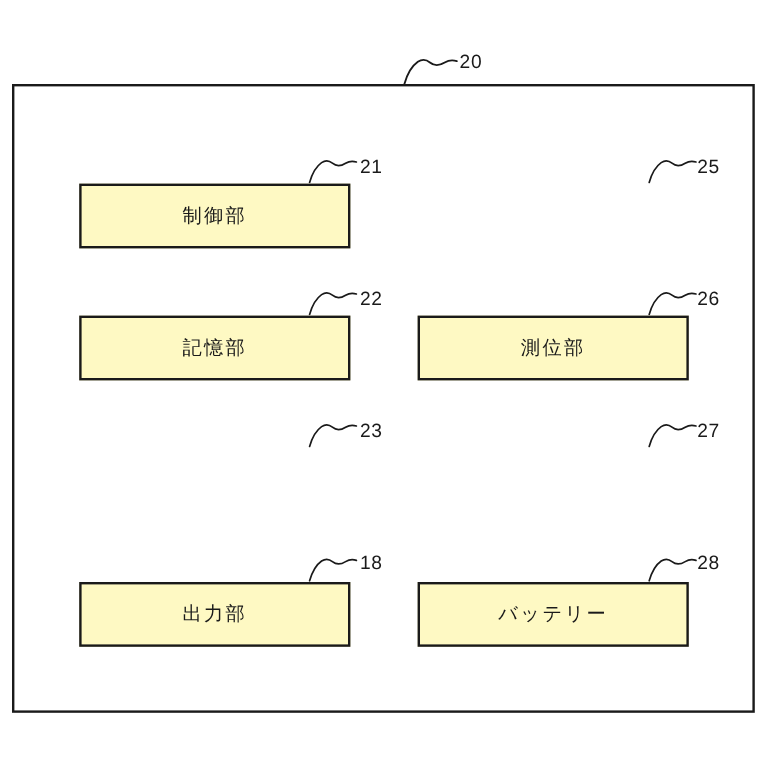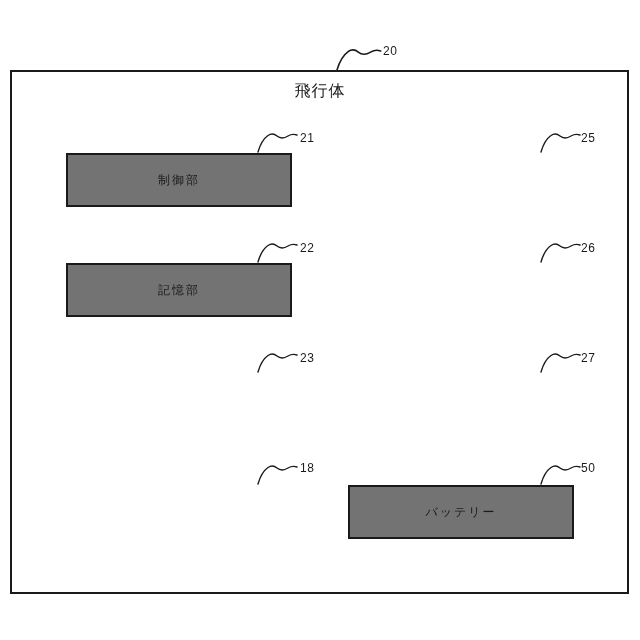--- a/index.html
+++ b/index.html
@@ -15,28 +15,28 @@
   .outer-box{
     position:absolute;left:10px;top:70px;width:619px;height:524px;
     border:2px solid #1a1a1a;box-sizing:border-box;background:transparent;
   }
   .diagram-title{
     position:absolute;left:10px;top:81px;width:620px;
     text-align:center;font-size:16px;letter-spacing:1px;
   }
   .block{
     position:absolute;width:226px;height:54px;
-    border:2px solid #1a1a1a;box-sizing:border-box;background:#737373;
+    border:2px solid #1a1a1a;box-sizing:border-box;background:#fef9c3;
     display:flex;align-items:center;justify-content:center;
-    font-size:12px;letter-spacing:2px;
+    font-size:16px;letter-spacing:2px;
   }
   .c1{left:66px}.c2{left:348px}
   .r1{top:153px}.r2{top:263px}.r3{top:373px}.r4{top:485px}
   .ref{
-    position:absolute;font-size:12px;letter-spacing:0.5px;
+    position:absolute;font-size:16px;letter-spacing:0.5px;
     font-family:"Liberation Sans","DejaVu Sans",sans-serif;
   }
   .ref-c1{left:300px}.ref-c2{left:581px}
   .ref-r1{top:131px}.ref-r2{top:241px}.ref-r3{top:351px}.ref-r4{top:461px}
   .ref-outer{left:383px;top:44px}
 </style>
 </head>
 <body>
 
 <div class="canvas">
@@ -50,41 +50,46 @@
     <use href="#sq" transform="translate(258,262)"></use>
     <use href="#sq" transform="translate(258,372)"></use>
     <use href="#sq" transform="translate(258,484)"></use>
     <use href="#sq" transform="translate(541,152)"></use>
     <use href="#sq" transform="translate(541,262)"></use>
     <use href="#sq" transform="translate(541,372)"></use>
     <use href="#sq" transform="translate(541,484)"></use>
   </svg>
 
   <div class="outer-box"></div>
-  <div class="diagram-title">飛行体</div>
   <span class="ref ref-outer">20</span>
 
   <div class="block c1 r1">
     <span>制御部</span>
   </div>
   <span class="ref ref-c1 ref-r1">21</span>
 
   <div class="block c1 r2">
     <span>記憶部</span>
   </div>
   <span class="ref ref-c1 ref-r2">22</span>
 
   <span class="ref ref-c1 ref-r3">23</span>
 
+  <div class="block c1 r4">
+    <span>出力部</span>
+  </div>
   <span class="ref ref-c1 ref-r4">18</span>
 
   <span class="ref ref-c2 ref-r1">25</span>
 
+  <div class="block c2 r2">
+    <span>測位部</span>
+  </div>
   <span class="ref ref-c2 ref-r2">26</span>
 
   <span class="ref ref-c2 ref-r3">27</span>
 
   <div class="block c2 r4">
     <span>バッテリー</span>
   </div>
-  <span class="ref ref-c2 ref-r4">50</span>
+  <span class="ref ref-c2 ref-r4">28</span>
 
 </div>
 
 </body></html>

